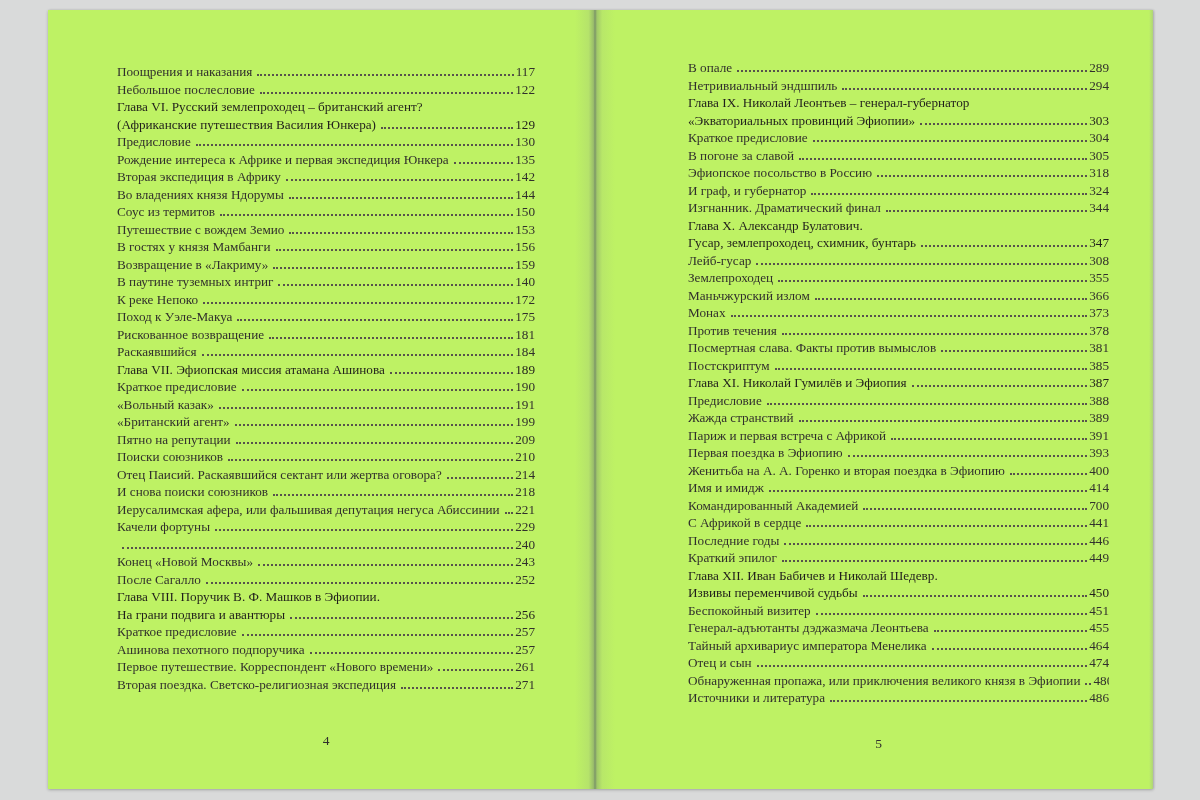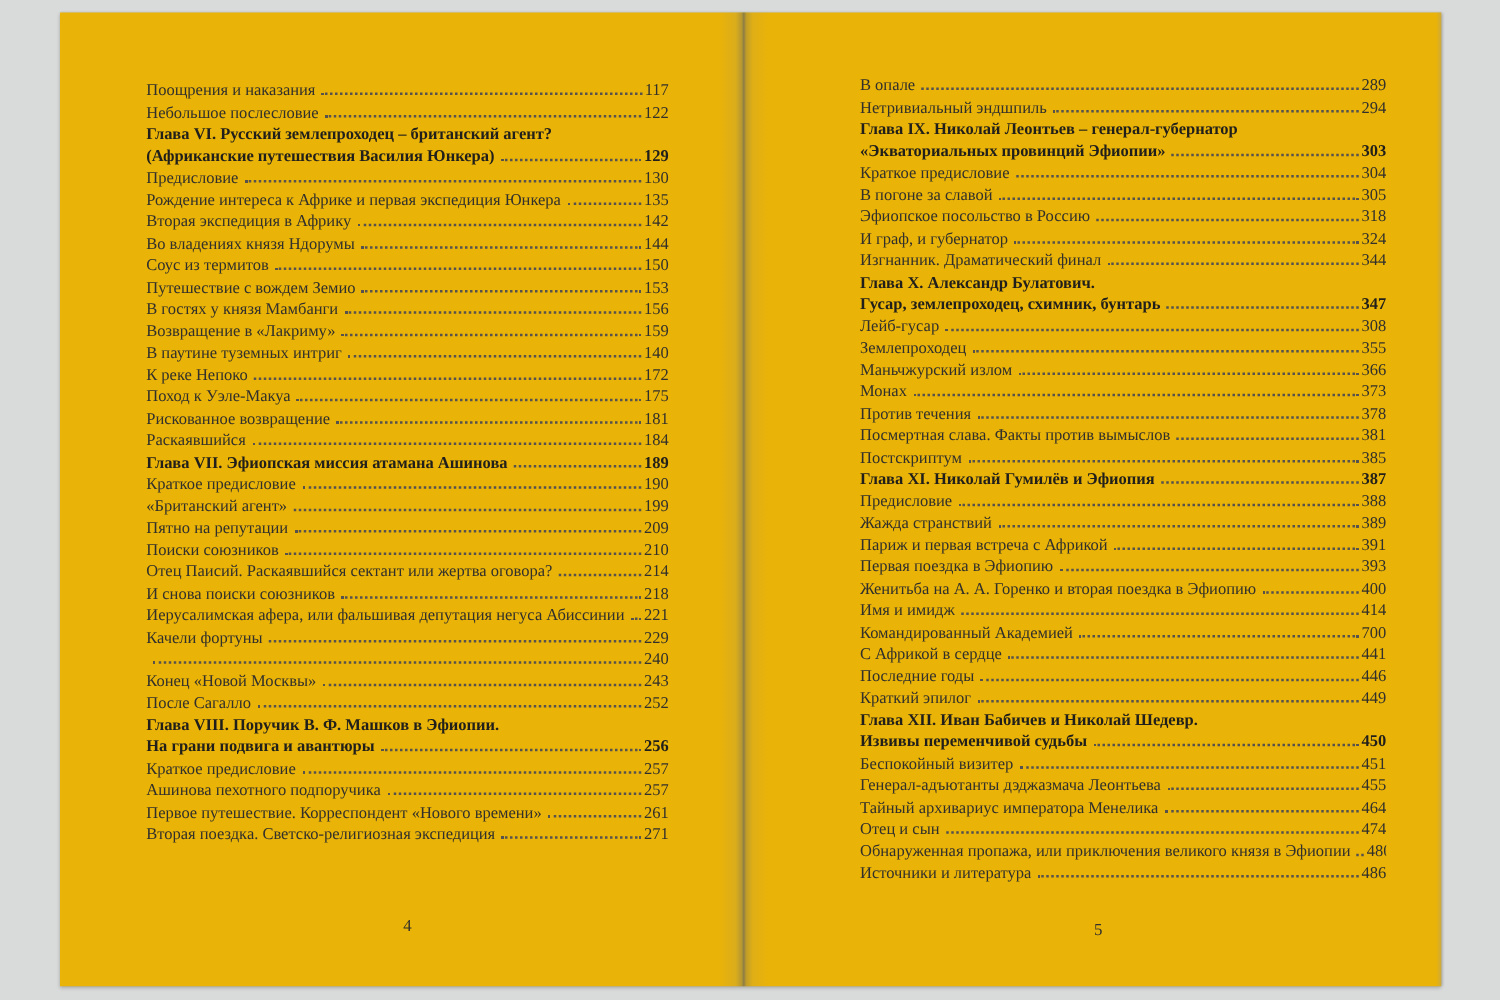--- a/index.html
+++ b/index.html
@@ -7,21 +7,21 @@
     width: 1200px; height: 800px;
     background: #d9dada;
     position: relative;
     overflow: hidden;
     font-family: "Liberation Serif", "DejaVu Serif", serif;
   }
   .scan {
     position: absolute;
     left: 48px; top: 10px;
     width: 1105px; height: 779px;
-    background: #eab308;
+    background: #bef264;
     box-shadow: 0 1px 3px rgba(0,0,0,0.22), 1px 0 2px rgba(0,0,0,0.12);
   }
   .spine {
     position: absolute;
     left: 527px; top: 0;
     width: 40px; height: 100%;
     background: linear-gradient(90deg,
       rgba(128,136,146,0) 0%,
       rgba(128,136,146,0.14) 34%,
       rgba(96,106,118,0.38) 46%,
@@ -46,21 +46,21 @@
   .toc-line {
     display: flex;
     align-items: baseline;
     height: 17.5px;
     font-size: 13.2px;
     line-height: 17.5px;
     white-space: nowrap;
     overflow: hidden;
   }
   .toc-line.pre { display: block; }
-  .toc-line.bold { font-weight: 700; color: #201f1b; }
+  .toc-line.bold { font-weight: 400; color: #201f1b; }
   .toc-line .t  { flex: 0 0 auto; }
   .toc-line .leader {
     flex: 1 1 auto;
     min-width: 6px;
     margin: 0 2px 3px 5px;
     border-bottom: 2px dotted #57534c;
   }
   .toc-line .pg { flex: 0 0 auto; }
   .folio {
     position: absolute;
@@ -161,20 +161,25 @@
         <span class="t">Глава VII. Эфиопская миссия атамана Ашинова</span>
         <span class="leader"></span>
         <span class="pg">189</span>
       </div>
       <div class="toc-line row">
         <span class="t">Краткое предисловие</span>
         <span class="leader"></span>
         <span class="pg">190</span>
       </div>
       <div class="toc-line row">
+        <span class="t">«Вольный казак»</span>
+        <span class="leader"></span>
+        <span class="pg">191</span>
+      </div>
+      <div class="toc-line row">
         <span class="t">«Британский агент»</span>
         <span class="leader"></span>
         <span class="pg">199</span>
       </div>
       <div class="toc-line row">
         <span class="t">Пятно на репутации</span>
         <span class="leader"></span>
         <span class="pg">209</span>
       </div>
       <div class="toc-line row">

